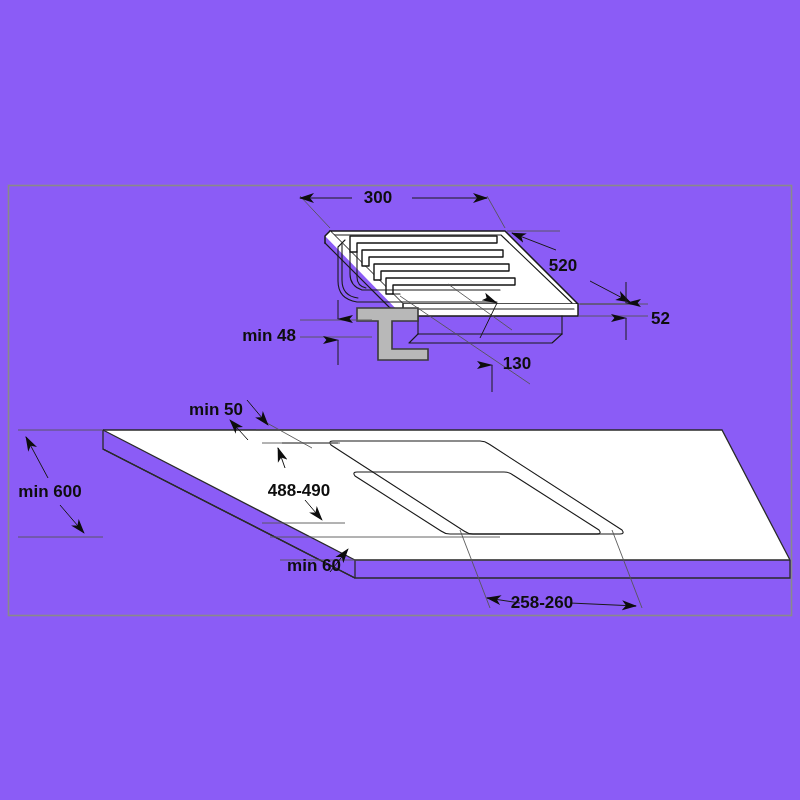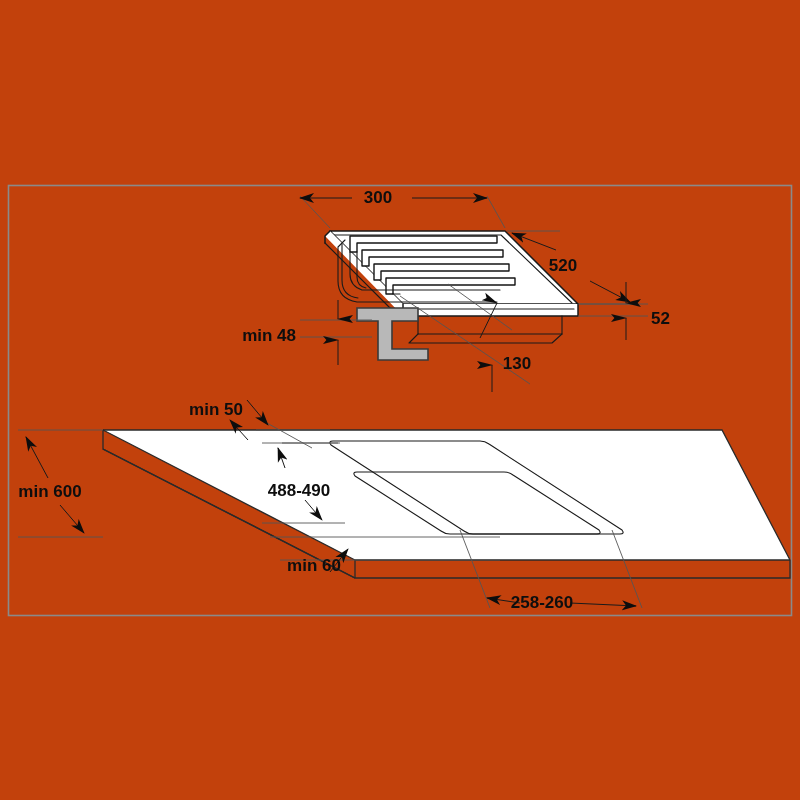--- a/index.html
+++ b/index.html
@@ -11,21 +11,21 @@
   body {
     width: 800px;
     height: 800px;
     overflow: hidden;
     font-family: "Liberation Sans", sans-serif;
   }
   #stage {
     position: relative;
     width: 800px;
     height: 800px;
-    background: #c2410c;
+    background: #8b5cf6;
   }
   svg#drawing {
     position: absolute;
     left: 0;
     top: 0;
     width: 800px;
     height: 800px;
     display: block;
   }
   .dim-text {

